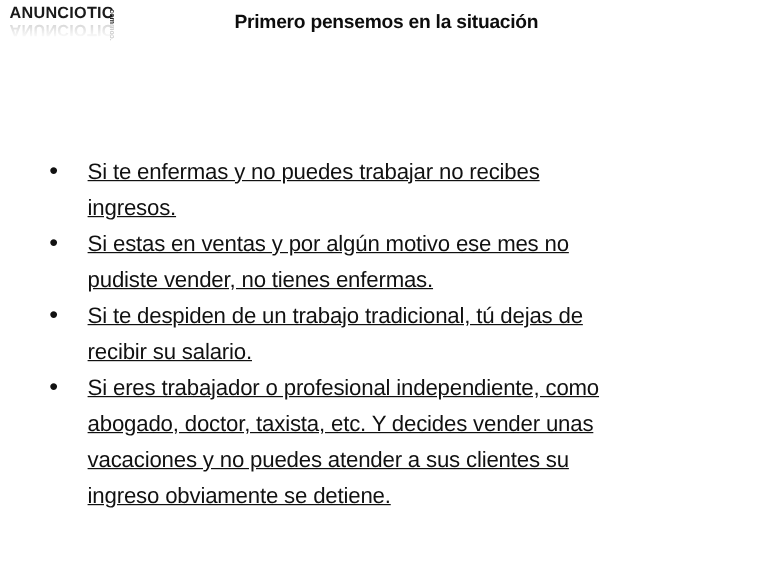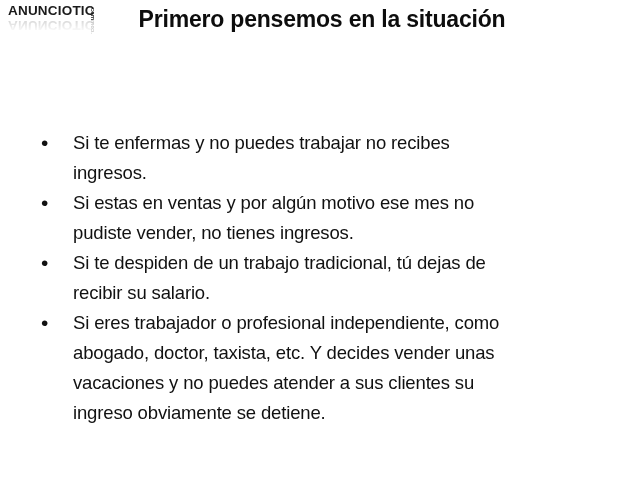--- a/index.html
+++ b/index.html
@@ -93,21 +93,21 @@
   
   #title-block {
     position: absolute;
     left: 112px;
     top: 4px;
     width: 420px;
     text-align: center;
   }
   .title-line {
     font-family: "Liberation Sans", sans-serif;
-    font-size: 23px;
+    font-size: 16px;
     font-weight: bold;
     color: #0d0d0d;
     line-height: 30px;
     letter-spacing: -0.2px;
     white-space: nowrap;
   }
 
   
   #body-block {
     position: absolute;
@@ -134,20 +134,21 @@
   }
   .bullet-text {
     flex: 1 1 auto;
     font-family: "Liberation Sans", sans-serif;
     font-size: 18.5px;
     line-height: 30px;
     color: #111111;
     letter-spacing: -0.15px;
     text-align: left;
     white-space: pre-line;
+    text-decoration: underline;
   }
 </style>
 </head>
 <body>
 
 <div id="slide">
 
   <div id="logo">
     <div class="logo-wordmark">ANUNCIOTIC</div>
     <div class="logo-tld">.com</div>
@@ -163,21 +164,21 @@
 
     <div class="bullet-row">
       <div class="bullet-marker">•</div>
       <div class="bullet-text">Si te enfermas y no puedes trabajar no recibes
 ingresos.</div>
     </div>
 
     <div class="bullet-row">
       <div class="bullet-marker">•</div>
       <div class="bullet-text">Si estas en ventas y por algún motivo ese mes no
-pudiste vender, no tienes ingresos.</div>
+pudiste vender, no tienes enfermas.</div>
     </div>
 
     <div class="bullet-row">
       <div class="bullet-marker">•</div>
       <div class="bullet-text">Si te despiden de un trabajo tradicional, tú dejas de
 recibir su salario.</div>
     </div>
 
     <div class="bullet-row">
       <div class="bullet-marker">•</div>

